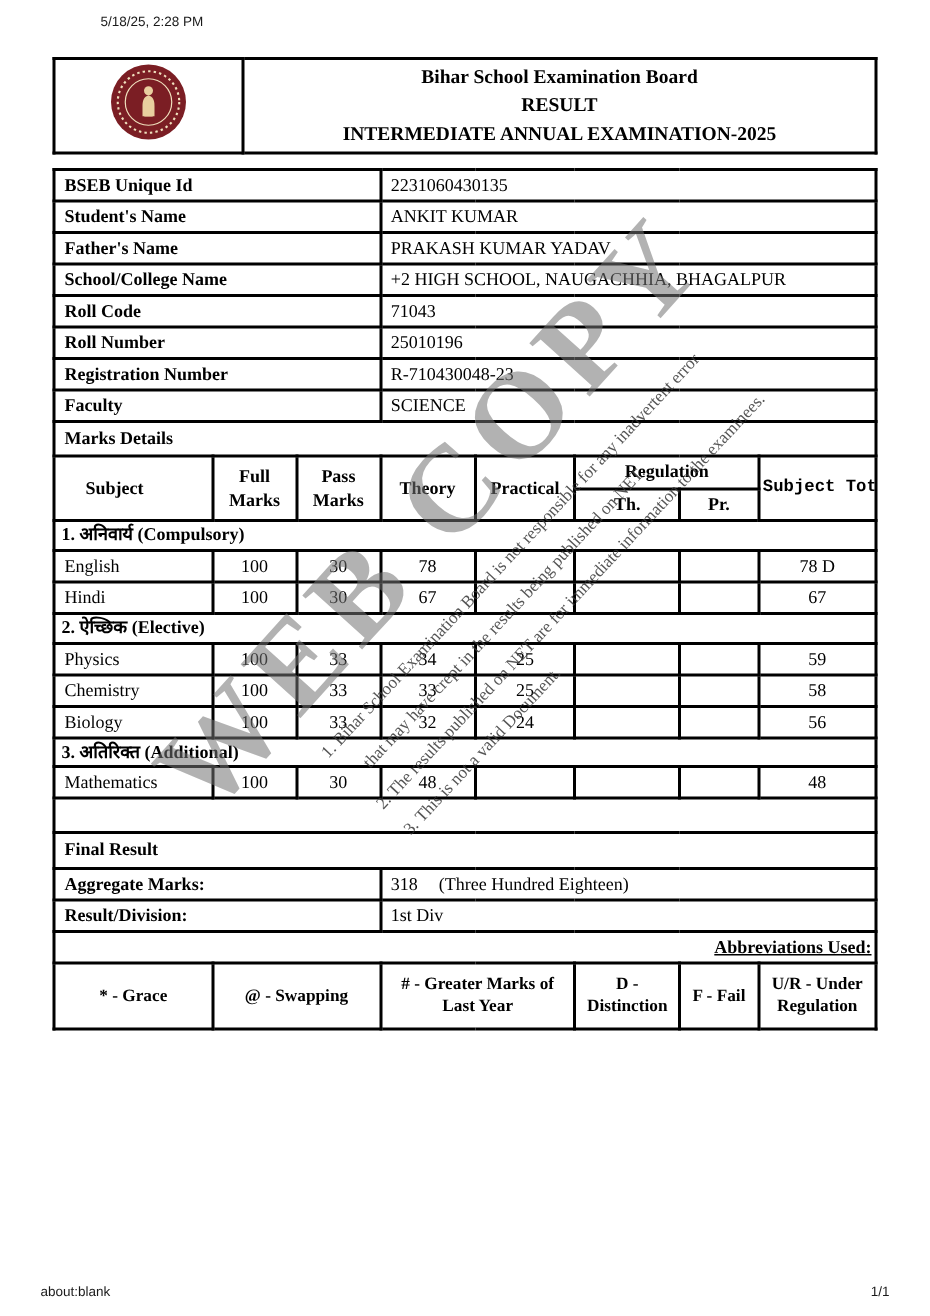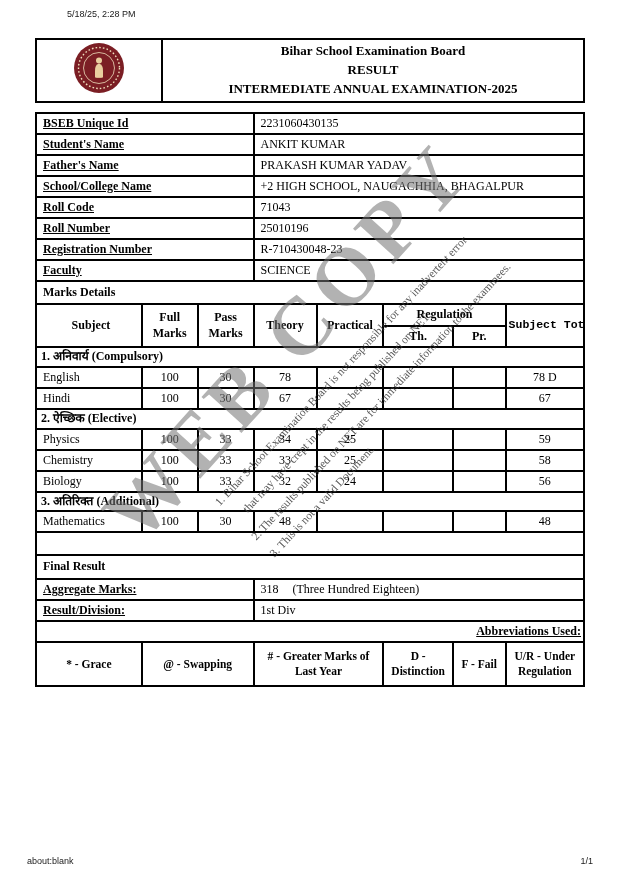--- a/index.html
+++ b/index.html
@@ -17,26 +17,26 @@
   td{border:2px solid #000;font-size:12px;padding:2px 6px;vertical-align:middle;overflow:hidden;}
 
   
   .header-table{height:60px;}
   .logo-cell{width:120px;text-align:center;padding:2px;}
   .title-cell{text-align:center;font-weight:bold;}
   .title-cell div{line-height:1.45;font-size:13px;}
 
   .main-table{margin-top:9px;}
 
-  .lbl{font-weight:bold;text-decoration:underline;}
+  .lbl{font-weight:bold;}
   .val{font-weight:normal;}
 
   .section-bar td{font-weight:bold;padding:1px 4px;font-size:12px;line-height:1.3;}
   .mk-head td{font-weight:bold;text-align:center;padding:2px 2px;line-height:1.3;}
-  .mk-head .subj-h{text-align:center;padding-left:6px;}
+  .mk-head .subj-h{text-align:left;padding-left:20px;}
   .tight{font-size:11.5px;white-space:nowrap;padding:2px 1px;font-family:Liberation Mono, monospace;}
   .num{text-align:center;}
   .subj{text-align:left;padding-left:6px;}
   .spacer-row td{height:17px;}
   .abbr-title td{text-align:right;font-weight:bold;text-decoration:underline;padding:2px;}
   .abbr-row td{text-align:center;font-weight:bold;font-size:11.5px;height:38px;line-height:1.25;padding:2px 2px;}
 
   .agg-num{display:inline-block;}
   .agg-words{display:inline-block;margin-left:14px;}
 

